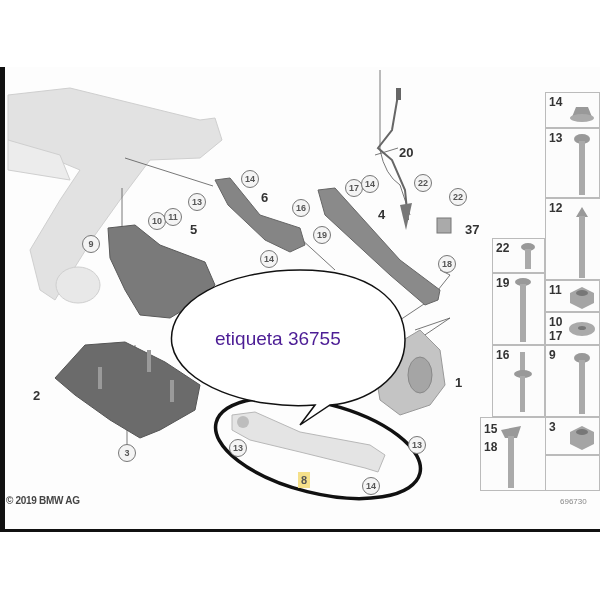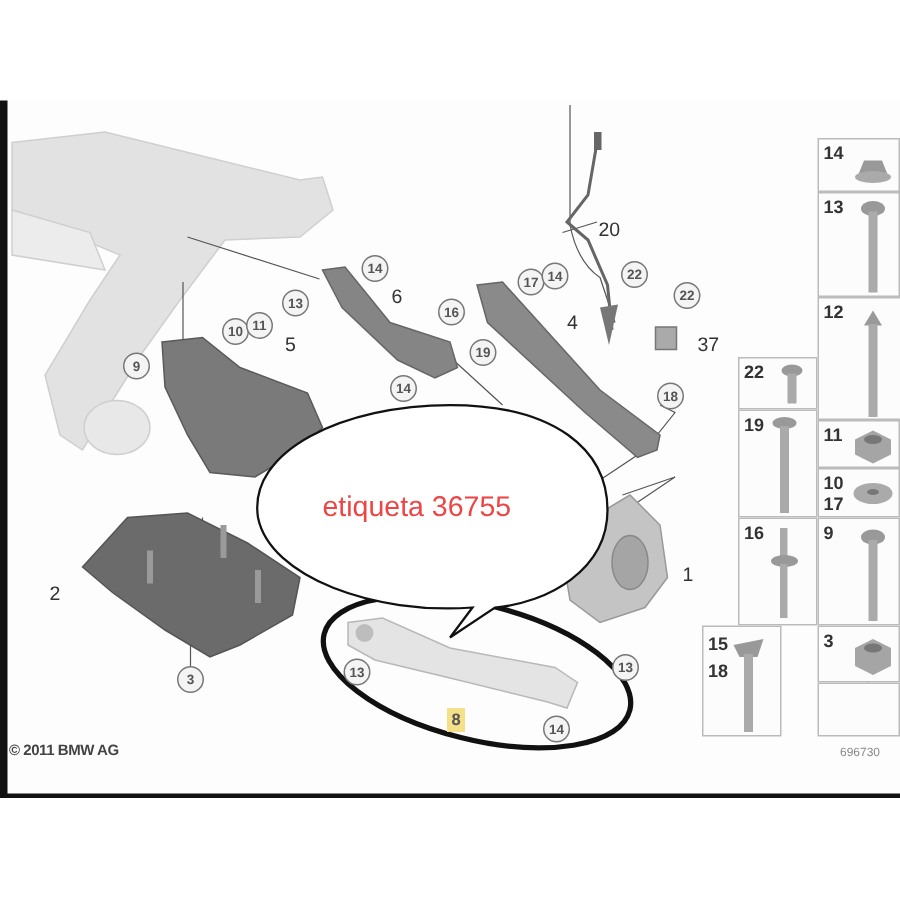--- a/index.html
+++ b/index.html
@@ -1,26 +1,26 @@
 <!DOCTYPE html>
 <html><head>
 <meta charset="utf-8">
 <style>
   html,body{margin:0;padding:0;background:#ffffff;}
   body{width:600px;height:600px;position:relative;overflow:hidden;font-family:"Liberation Sans",sans-serif;}
   .frame{position:absolute;left:0;top:67px;width:600px;height:465px;background:#fdfdfd;border-left:5px solid #111;border-bottom:3px solid #111;box-sizing:border-box;}
   svg.diagram{position:absolute;left:0;top:0;}
   .callout{position:absolute;width:18px;height:18px;border:1.5px solid #777;border-radius:50%;background:#f4f4f4;font-size:9px;font-weight:bold;color:#555;display:flex;align-items:center;justify-content:center;box-sizing:border-box;}
-  .plain{position:absolute;font-size:13px;font-weight:normal;color:#333;}
+  .plain{position:absolute;font-size:13px;font-weight:bold;color:#333;}
   .hl{position:absolute;background:#f5e08a;width:12px;height:16px;font-size:11px;font-weight:bold;color:#555;display:flex;align-items:center;justify-content:center;}
   .copyright{position:absolute;left:6px;top:495px;font-size:10px;font-weight:bold;color:#444;letter-spacing:-0.3px;}
   .refno{position:absolute;left:560px;top:497px;font-size:8px;color:#888;}
   .cell{position:absolute;border:1px solid #bbb;box-sizing:border-box;background:#fcfcfc;}
   .cell .lbl{position:absolute;left:3px;top:2px;font-size:12px;font-weight:bold;color:#333;line-height:14px;}
-  .bubble-text{position:absolute;left:215px;top:328px;font-size:19px;color:#ef4444;}
+  .bubble-text{position:absolute;left:215px;top:328px;font-size:19px;color:#4c1d95;}
 </style>
 </head>
 <body>
 
 <div class="frame"></div>
 
 <svg class="diagram" width="600" height="600">
 
   <g fill="#e2e2e2" stroke="#cfcfcf" stroke-width="1">
     <path d="M8,95 L70,88 L200,120 L215,118 L222,140 L200,158 L150,160 L120,200 L95,235 L70,275 L55,300 L40,290 L30,250 L60,200 L80,170 L8,140 Z"></path>
@@ -96,21 +96,21 @@
 
 <div class="plain" style="left:455px;top:375px">1</div>
 <div class="plain" style="left:33px;top:388px">2</div>
 <div class="plain" style="left:378px;top:207px">4</div>
 <div class="plain" style="left:190px;top:222px">5</div>
 <div class="plain" style="left:261px;top:190px">6</div>
 <div class="hl" style="left:298px;top:472px">8</div>
 <div class="plain" style="left:399px;top:145px">20</div>
 <div class="plain" style="left:465px;top:222px">37</div>
 
-<div class="copyright">© 2011 BMW AG</div>
+<div class="copyright">© 2019 BMW AG</div>
 <div class="refno">696730</div>
 
 <div>
   <div class="cell" style="left:545px;top:92px;width:55px;height:36px">
     <span class="lbl">14</span>
     <svg width="55" height="36">
         <path d="M30,14 L42,14 L46,24 L26,24 Z" fill="#999"></path>
         <ellipse cx="36" cy="25" rx="12" ry="4" fill="#aaa"></ellipse>
       </svg>
   </div>
@@ -165,21 +165,21 @@
         <rect x="27" y="30" width="5" height="36" fill="#aaa"></rect>
       </svg>
   </div>
   <div class="cell" style="left:545px;top:345px;width:55px;height:72px">
     <span class="lbl">9</span>
     <svg width="55" height="72">
         <ellipse cx="36" cy="12" rx="8" ry="5" fill="#999"></ellipse>
         <rect x="33" y="14" width="6" height="54" fill="#aaa"></rect>
       </svg>
   </div>
-  <div class="cell" style="left:468px;top:417px;width:53px;height:74px">
+  <div class="cell" style="left:480px;top:417px;width:66px;height:74px">
     <span class="lbl" style="white-space:pre;line-height:18px">15
 18</span>
     <svg width="53" height="74">
         <path d="M20,12 L40,8 L36,20 L24,20 Z" fill="#999"></path>
         <rect x="27" y="18" width="6" height="52" fill="#aaa"></rect>
       </svg>
   </div>
   <div class="cell" style="left:545px;top:417px;width:55px;height:38px">
     <span class="lbl">3</span>
     <svg width="55" height="38">

